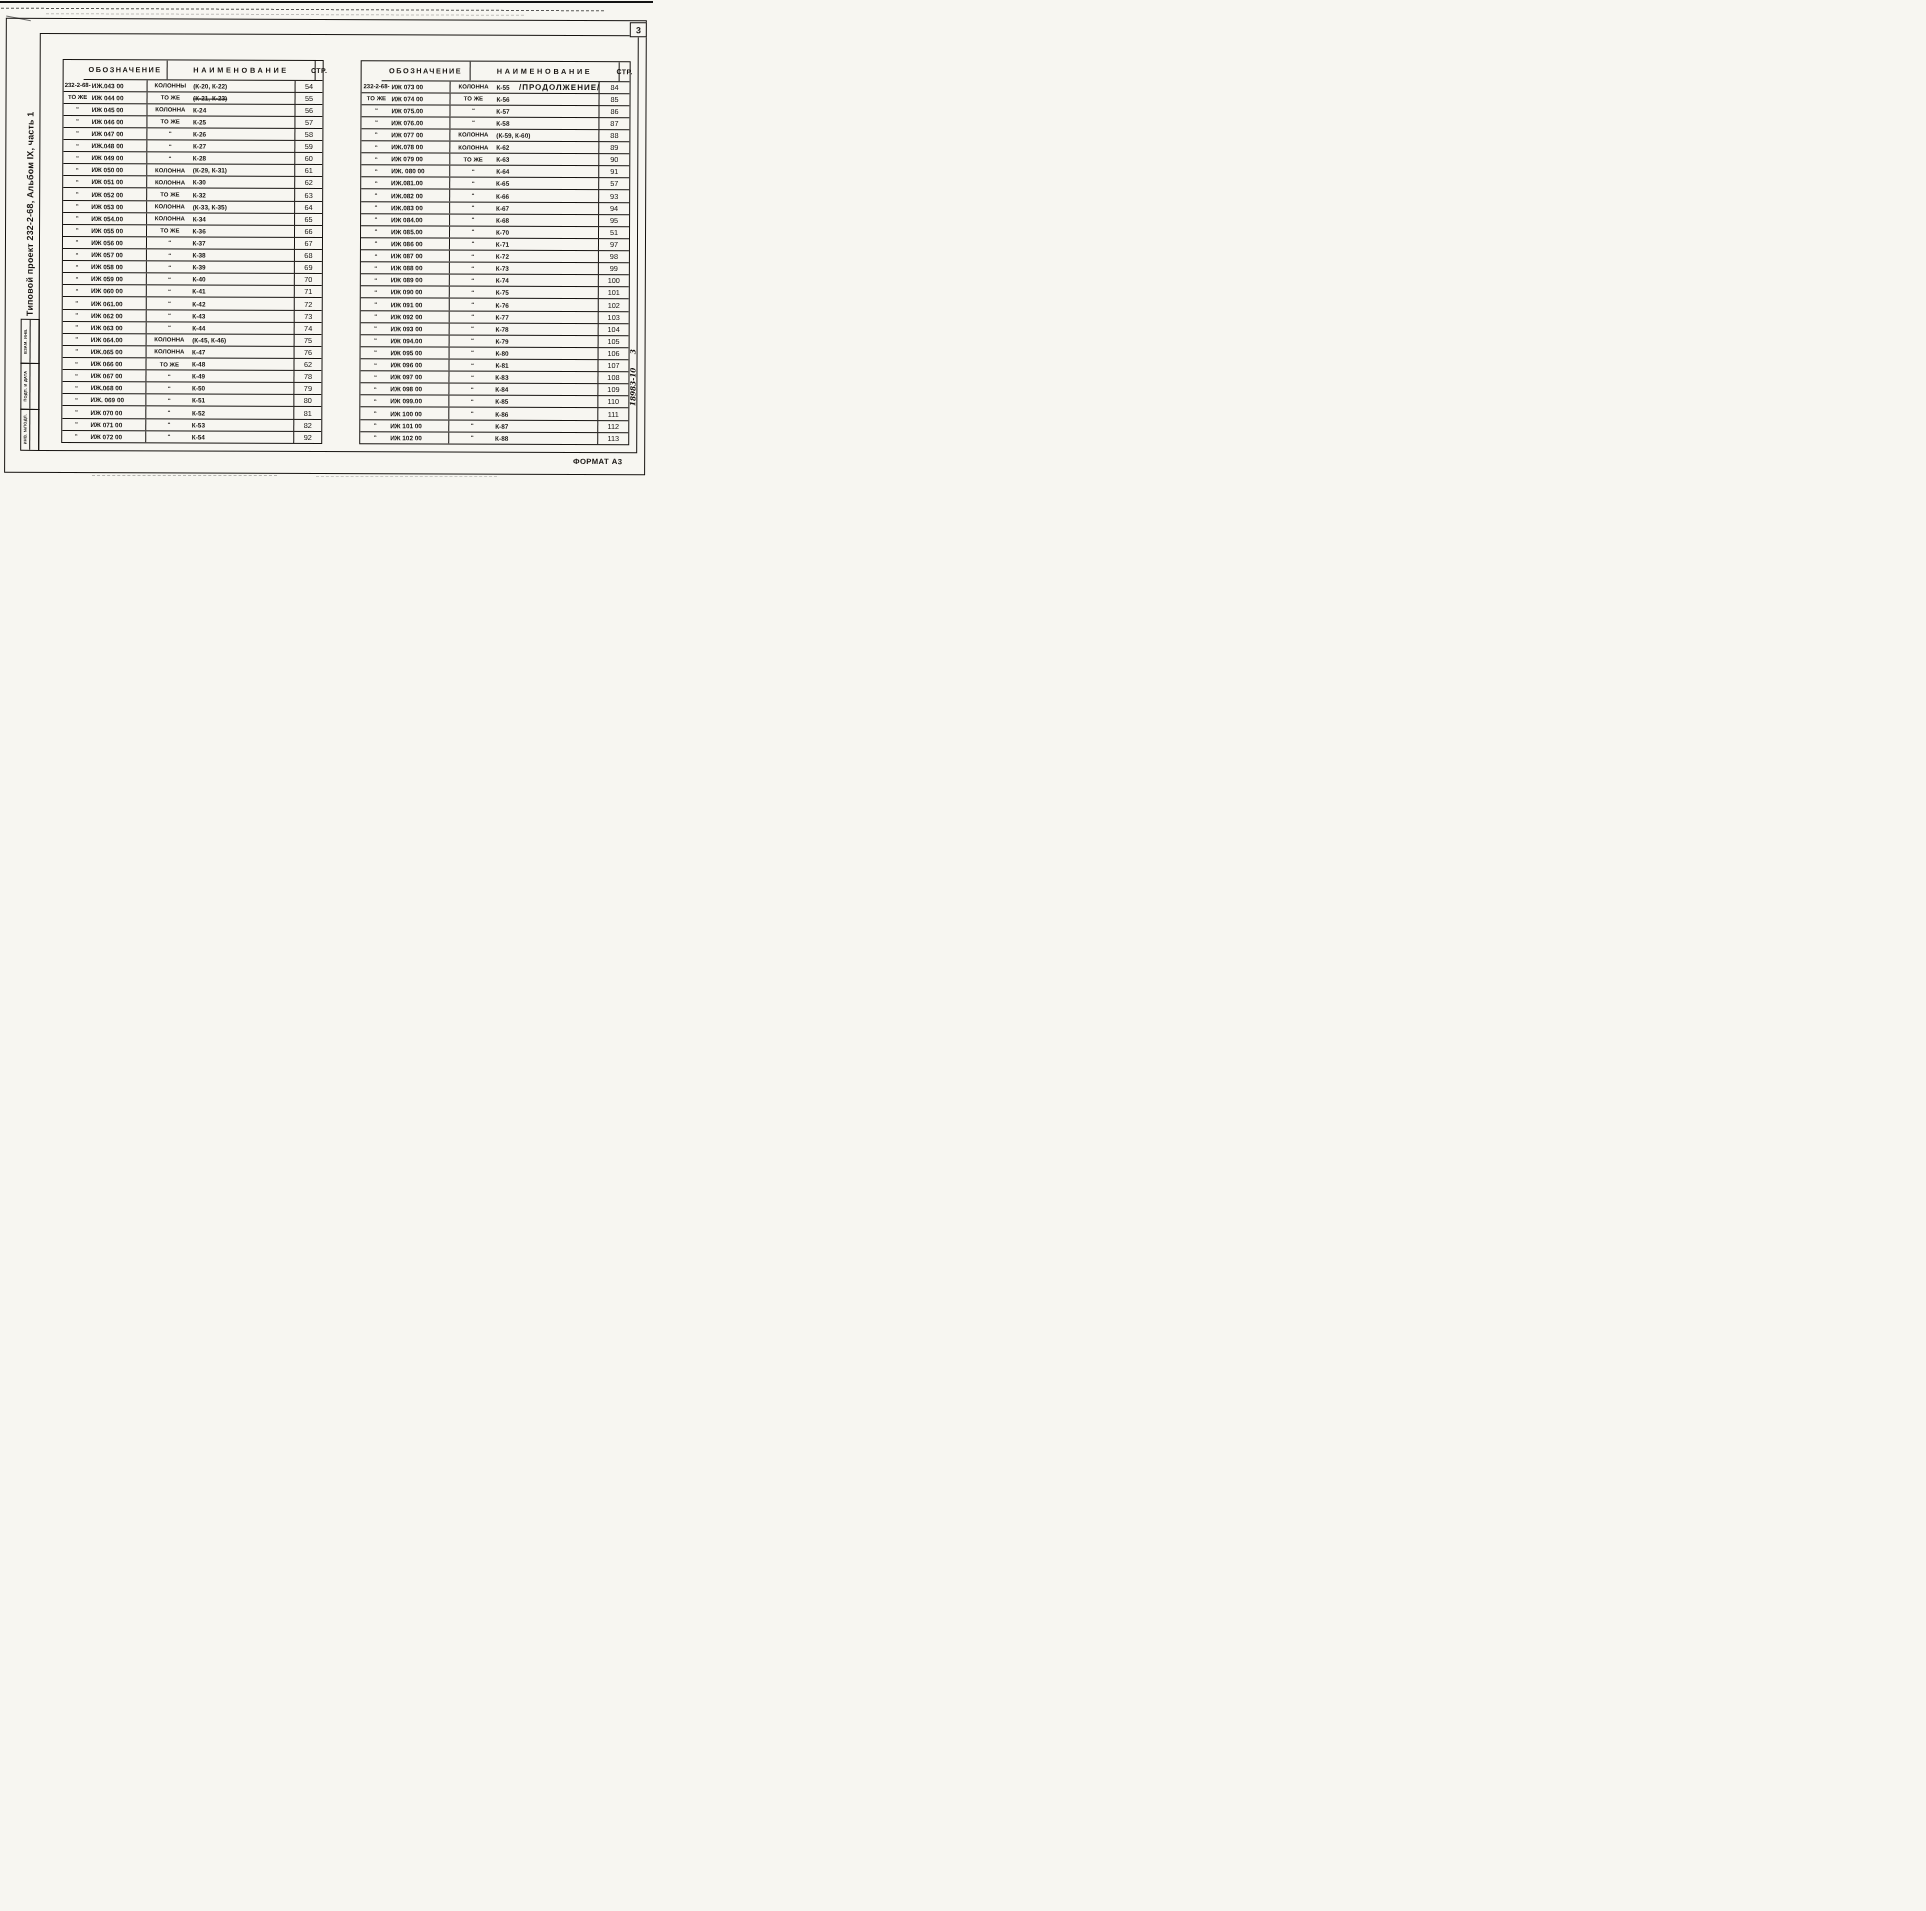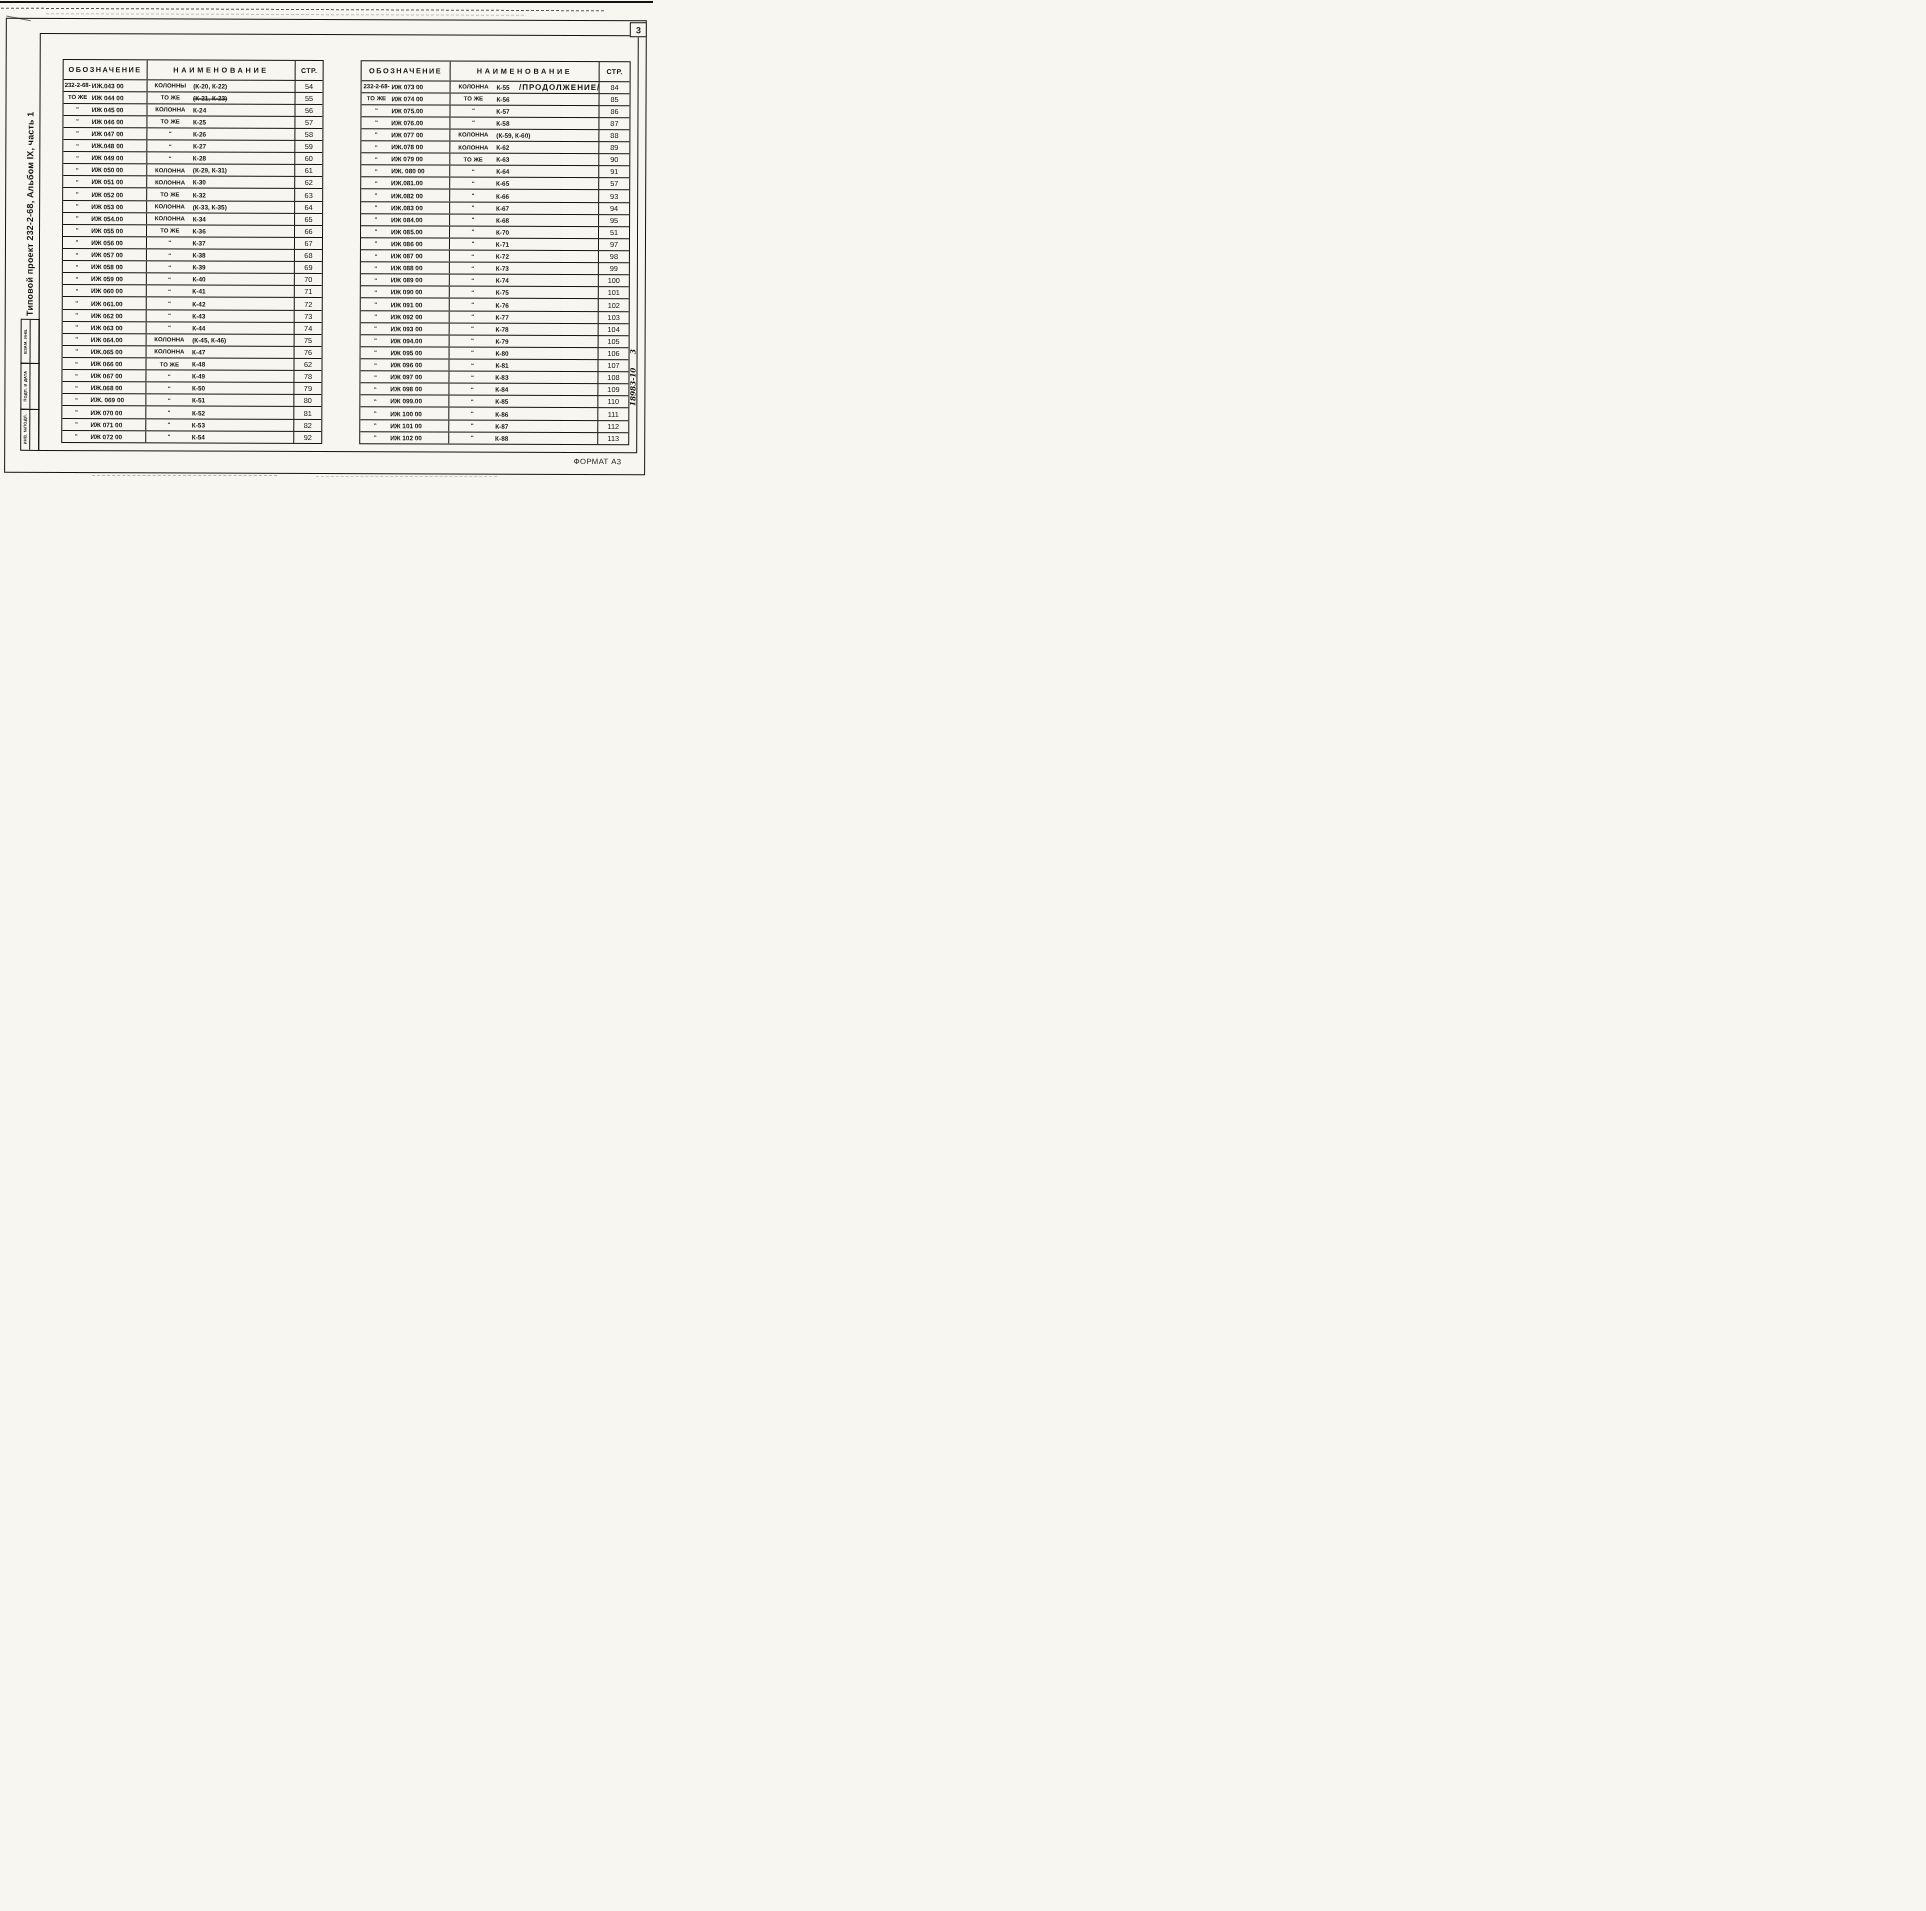--- a/index.html
+++ b/index.html
@@ -40,40 +40,40 @@
   .s1 .stamp-label{width:43px;left:-17px;top:17px;}
   .s2 .stamp-label{width:45px;left:-18.3px;top:18.3px;}
   .s3 .stamp-label{width:39px;left:-15.4px;top:15.4px;}
   
   .continuation{position:absolute;left:501px;top:42px;width:116px;text-align:center;
     font-size:8px;font-weight:700;letter-spacing:1px;white-space:nowrap;margin-top:40px;}
   .sheet-no-box{position:absolute;left:629px;top:21px;width:17.3px;height:15px;
     border:1.5px solid var(--ink);box-sizing:border-box;background:var(--paper);
     display:flex;align-items:center;justify-content:center;font-size:8.9px;font-weight:700;}
   .format-label{position:absolute;left:562px;top:456px;width:73px;text-align:center;
-    font-size:7.7px;font-weight:400;letter-spacing:0.4px;}
+    font-size:7.7px;font-weight:700;letter-spacing:0.4px;}
   .doc-code{position:absolute;left:630px;top:405px;width:43px;height:7.7px;
     transform:rotate(-90deg);transform-origin:0 0;
     font-family:"DejaVu Serif", serif;font-style:italic;font-weight:700;font-size:7.3px;
     line-height:7.7px;white-space:nowrap;}
   .doc-code-extra{position:absolute;left:630px;top:353px;width:10px;height:7.7px;
     transform:rotate(-90deg);transform-origin:0 0;
     font-family:"DejaVu Serif", serif;font-style:italic;font-weight:700;font-size:7.3px;line-height:7.7px;}
   
   .table{position:absolute;border:1.5px solid var(--ink);box-sizing:border-box;
     display:flex;flex-direction:column;background:transparent;}
   .t-left{left:62px;top:60px;width:261px;height:384px;}
   .t-right{left:360px;top:60px;width:270px;height:384px;}
   .rows{display:flex;flex-direction:column;flex:1;min-height:0;}
   .tr{display:grid;border-bottom:1.2px solid var(--ink);}
   .t-left .tr{grid-template-columns:84px 148px 1fr;}
   .t-right .tr{grid-template-columns:89px 149px 1fr;}
   .rows .tr{flex:1;min-height:0;}
   .rows .tr:last-child{border-bottom:none;}
-  .th-row{height:18.5px;flex:none;}
+  .th-row{height:18.5px;flex:none;margin-left:20px;}
   .td{display:flex;align-items:center;border-right:1.2px solid var(--ink);
     overflow:visible;white-space:nowrap;min-width:0;}
   .td:last-child{border-right:none;}
   .th{justify-content:center;font-size:7.3px;font-weight:700;}
   .hdr-d{letter-spacing:1.5px;}
   .hdr-n{letter-spacing:2.7px;}
   .hdr-p{letter-spacing:0.4px;font-size:7px;}
   .td .seg1{flex:0 0 34%;text-align:center;font-size:6px;font-weight:700;}
   .td-n .seg1{flex-basis:31%;}
   .td .seg2{flex:1;text-align:left;font-size:6.4px;font-weight:700;}

